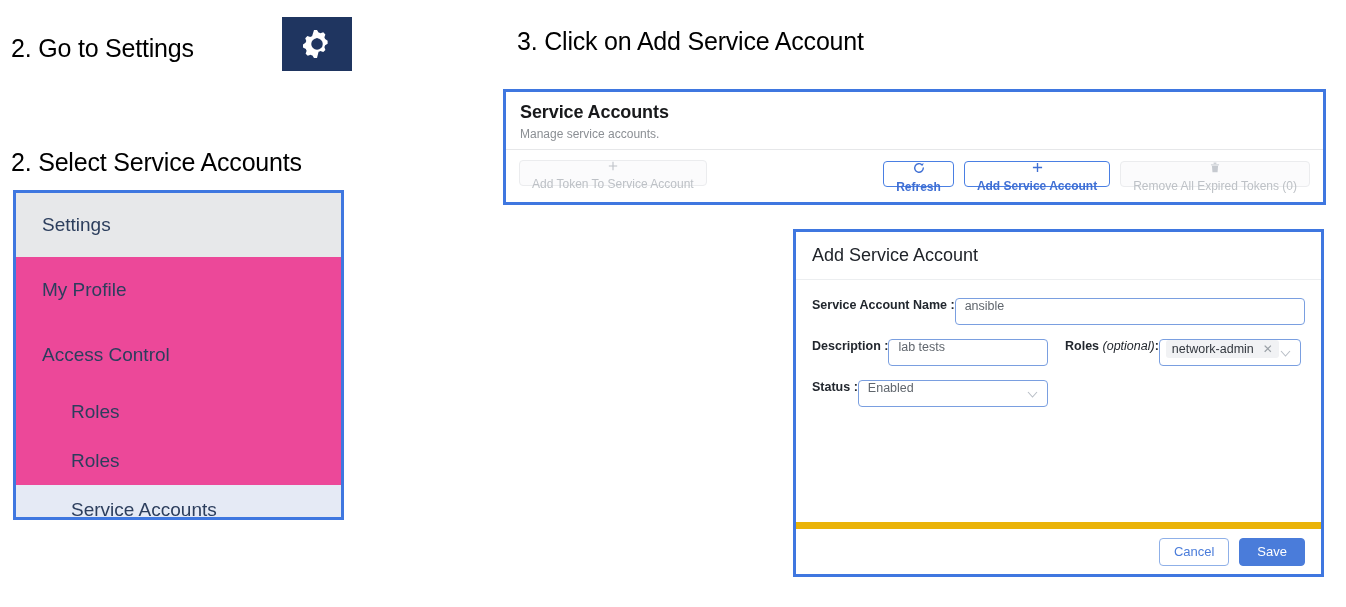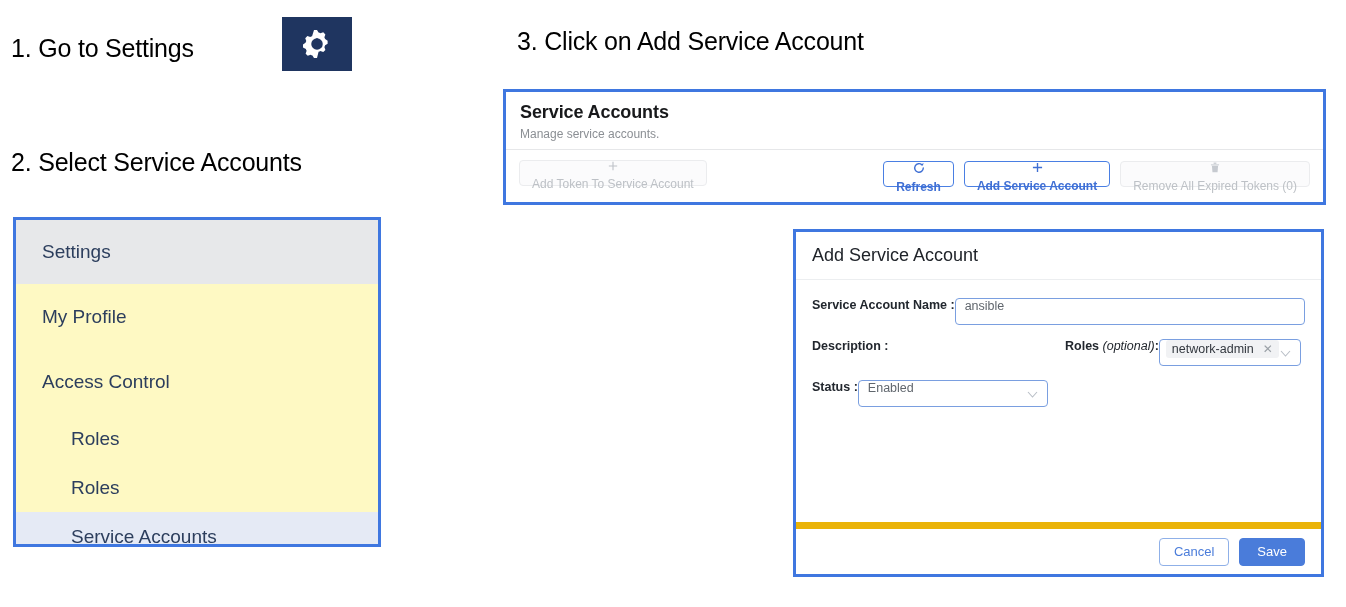--- a/index.html
+++ b/index.html
@@ -30,24 +30,24 @@
     left: 282px; top: 17px;
     width: 70px; height: 54px;
     background: #1f3560;
     display: flex; align-items: center; justify-content: center;
   }
   .gear-tile svg { display: block; }
 
   
   .sidebar-panel {
     position: absolute;
-    left: 13px; top: 217px;
-    width: 368px; height: 330px;
+    left: 13px; top: 190px;
+    width: 331px; height: 330px;
     border: 3px solid #3f77e0;
-    background: #fef9c3;
+    background: #ec4899;
     overflow: hidden;
   }
   .sb-item {
     height: 65px;
     display: flex; align-items: center;
     padding-left: 26px;
     font-size: 19px;
     color: #2c3e5d;
     font-weight: 400;
   }
@@ -187,21 +187,21 @@
     background: #4a7cda; color: #ffffff;
     font-size: 13px;
     display: inline-flex; align-items: center;
   }
 </style>
 </head>
 <body>
 
 <div class="stage">
 
-  <div class="step-caption" id="step1">1. Go to Settings</div>
+  <div class="step-caption" id="step1">2. Go to Settings</div>
 
   <div class="gear-tile">
     <span>
       <svg width="30" height="30" viewBox="0 0 24 24" fill="#ffffff" aria-hidden="true">
         <path d="M12 0.8l1.25 2.0a9 9 0 0 1 1.45 0.6L17.0 2.6l1.7 1.7-0.8 2.3a9 9 0 0 1 0.6 1.45l2.0 1.25v2.4l-2.0 1.25a9 9 0 0 1-0.6 1.45l0.8 2.3-1.7 1.7-2.3-0.8a9 9 0 0 1-1.45 0.6L12 23.2l-2.4 0-1.25-2.0a9 9 0 0 1-1.45-0.6l-2.3 0.8-1.7-1.7 0.8-2.3a9 9 0 0 1-0.6-1.45L0.8 14.7v-2.4l2.0-1.25a9 9 0 0 1 0.6-1.45L2.6 7.3l1.7-1.7 2.3 0.8a9 9 0 0 1 1.45-0.6L9.6 0.8z"></path>
         <circle cx="12" cy="12" r="4.6" fill="#1f3560"></circle>
         <path d="M12 7.4 L12 12 L16 14.3" stroke="#1f3560" stroke-width="1.1" fill="none"></path>
       </svg>
     </span>
   </div>
@@ -291,20 +291,23 @@
       <div class="col w-full">
         <div class="field-label">Service Account Name :</div>
         <div class="inp w-full">
           <span>ansible</span>
         </div>
       </div>
 
       <div class="row-2">
         <div class="col w-half">
           <div class="field-label">Description :</div>
+          <div class="inp w-half">
+            <span>lab tests</span>
+          </div>
         </div>
 
         <div class="col w-half">
           <div class="field-label">
             <span>Roles</span>
             <span class="opt">(optional)</span><span>:</span>
           </div>
           <div class="inp w-half sel">
             <span class="chip">
               <span>network-admin</span>

